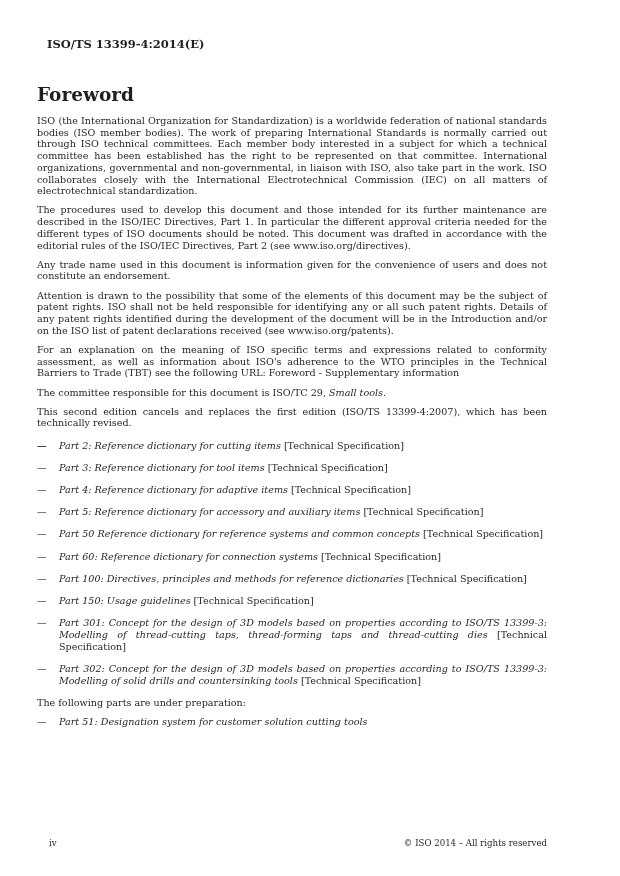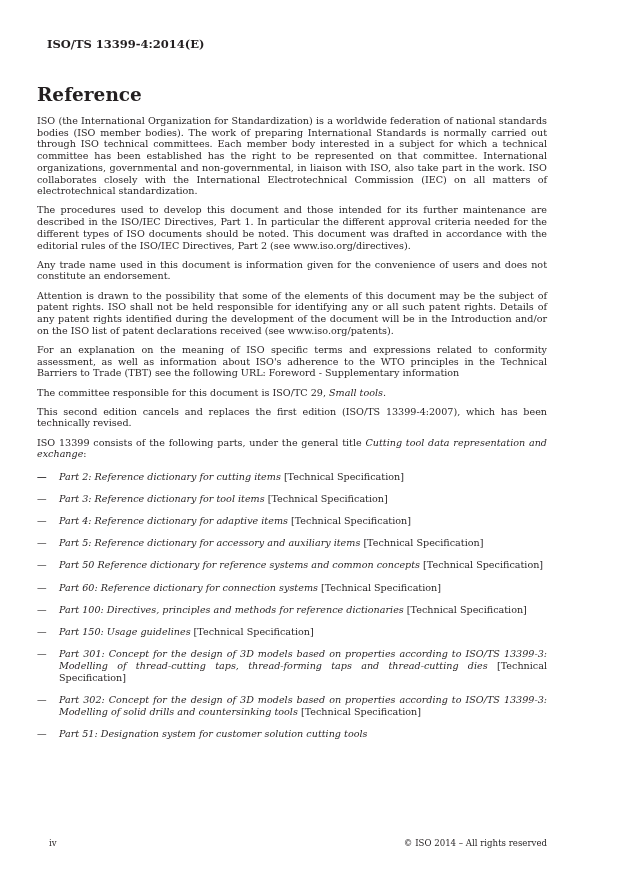--- a/index.html
+++ b/index.html
@@ -16,46 +16,46 @@
     ul.parts li .dash { position: absolute; left: 0; top: 0; }
     .footer { position: absolute; top: 838px; left: 0; width: 510px; font-size: 8.6px; }
     .footer .page-num { position: absolute; left: 0; margin-left: 12px; }
     .footer .copyright { position: absolute; right: 0; }
   </style>
 </head>
 <body>
 
 <div class="page">
   <div class="doc-id">ISO/TS 13399-4:2014(E)</div>
-  <h1 class="title">Reference</h1>
+  <h1 class="title">Foreword</h1>
 
   <div class="body">
     <p>ISO (the International Organization for Standardization) is a worldwide federation of national standards bodies (ISO member bodies). The work of preparing International Standards is normally carried out through ISO technical committees. Each member body interested in a subject for which a technical committee has been established has the right to be represented on that committee. International organizations, governmental and non-governmental, in liaison with ISO, also take part in the work. ISO collaborates closely with the International Electrotechnical Commission (IEC) on all matters of electrotechnical standardization.</p>
     <p>The procedures used to develop this document and those intended for its further maintenance are described in the ISO/IEC Directives, Part 1.  In particular the different approval criteria needed for the different types of ISO documents should be noted.  This document was drafted in accordance with the editorial rules of the ISO/IEC Directives, Part 2 (see www.iso.org/directives).</p>
     <p>Any trade name used in this document is information given for the convenience of users and does not constitute an endorsement.</p>
     <p>Attention is drawn to the possibility that some of the elements of this document may be the subject of patent rights. ISO shall not be held responsible for identifying any or all such patent rights.  Details of any patent rights identified during the development of the document will be in the Introduction and/or on the ISO list of patent declarations received (see www.iso.org/patents).</p>
     <p>For an explanation on the meaning of ISO specific terms and expressions related to conformity assessment, as well as information about ISO's adherence to the WTO principles in the Technical Barriers to Trade (TBT) see the following URL:  Foreword - Supplementary information</p>
     <p><span>The committee responsible for this document is ISO/TC 29, </span><em>Small tools</em><span>.</span></p>
     <p>This second edition cancels and replaces the first edition (ISO/TS 13399-4:2007), which has been technically revised.</p>
-    <p><span>ISO 13399 consists of the following parts, under the general title </span><em>Cutting tool data representation and exchange</em><span>:</span></p>
 
     <ul class="parts">
       <li><span class="dash">—</span><span></span></li>
       <li><span class="dash">—</span><em>Part 2: Reference dictionary for cutting items</em><span> [Technical Specification]</span></li>
       <li><span class="dash">—</span><em>Part 3: Reference dictionary for tool items</em><span> [Technical Specification]</span></li>
       <li><span class="dash">—</span><em>Part 4: Reference dictionary for adaptive items</em><span> [Technical Specification]</span></li>
       <li><span class="dash">—</span><em>Part 5: Reference dictionary for accessory and auxiliary items</em><span> [Technical Specification]</span></li>
       <li><span class="dash">—</span><em>Part 50 Reference dictionary for reference systems and common concepts</em><span> [Technical Specification]</span></li>
       <li><span class="dash">—</span><em>Part 60: Reference dictionary for connection systems</em><span> [Technical Specification]</span></li>
       <li><span class="dash">—</span><em>Part 100: Directives, principles and methods for reference dictionaries</em><span> [Technical Specification]</span></li>
       <li><span class="dash">—</span><em>Part 150: Usage guidelines</em><span> [Technical Specification]</span></li>
       <li><span class="dash">—</span><em>Part 301: Concept for the design of 3D models based on properties according to ISO/TS 13399-3: Modelling of thread-cutting taps, thread-forming taps and thread-cutting dies</em><span> [Technical Specification]</span></li>
       <li><span class="dash">—</span><em>Part 302: Concept for the design of 3D models based on properties according to ISO/TS 13399-3: Modelling of solid drills and countersinking tools</em><span> [Technical Specification]</span></li>
     </ul>
 
+    <p>The following parts are under preparation:</p>
 
     <ul class="parts">
       <li><span class="dash">—</span><em>Part 51: Designation system for customer solution cutting tools</em></li>
     </ul>
   </div>
 
   <div class="footer">
     <span class="page-num">iv</span>
     <span class="copyright">© ISO 2014 – All rights reserved</span>
   </div>

